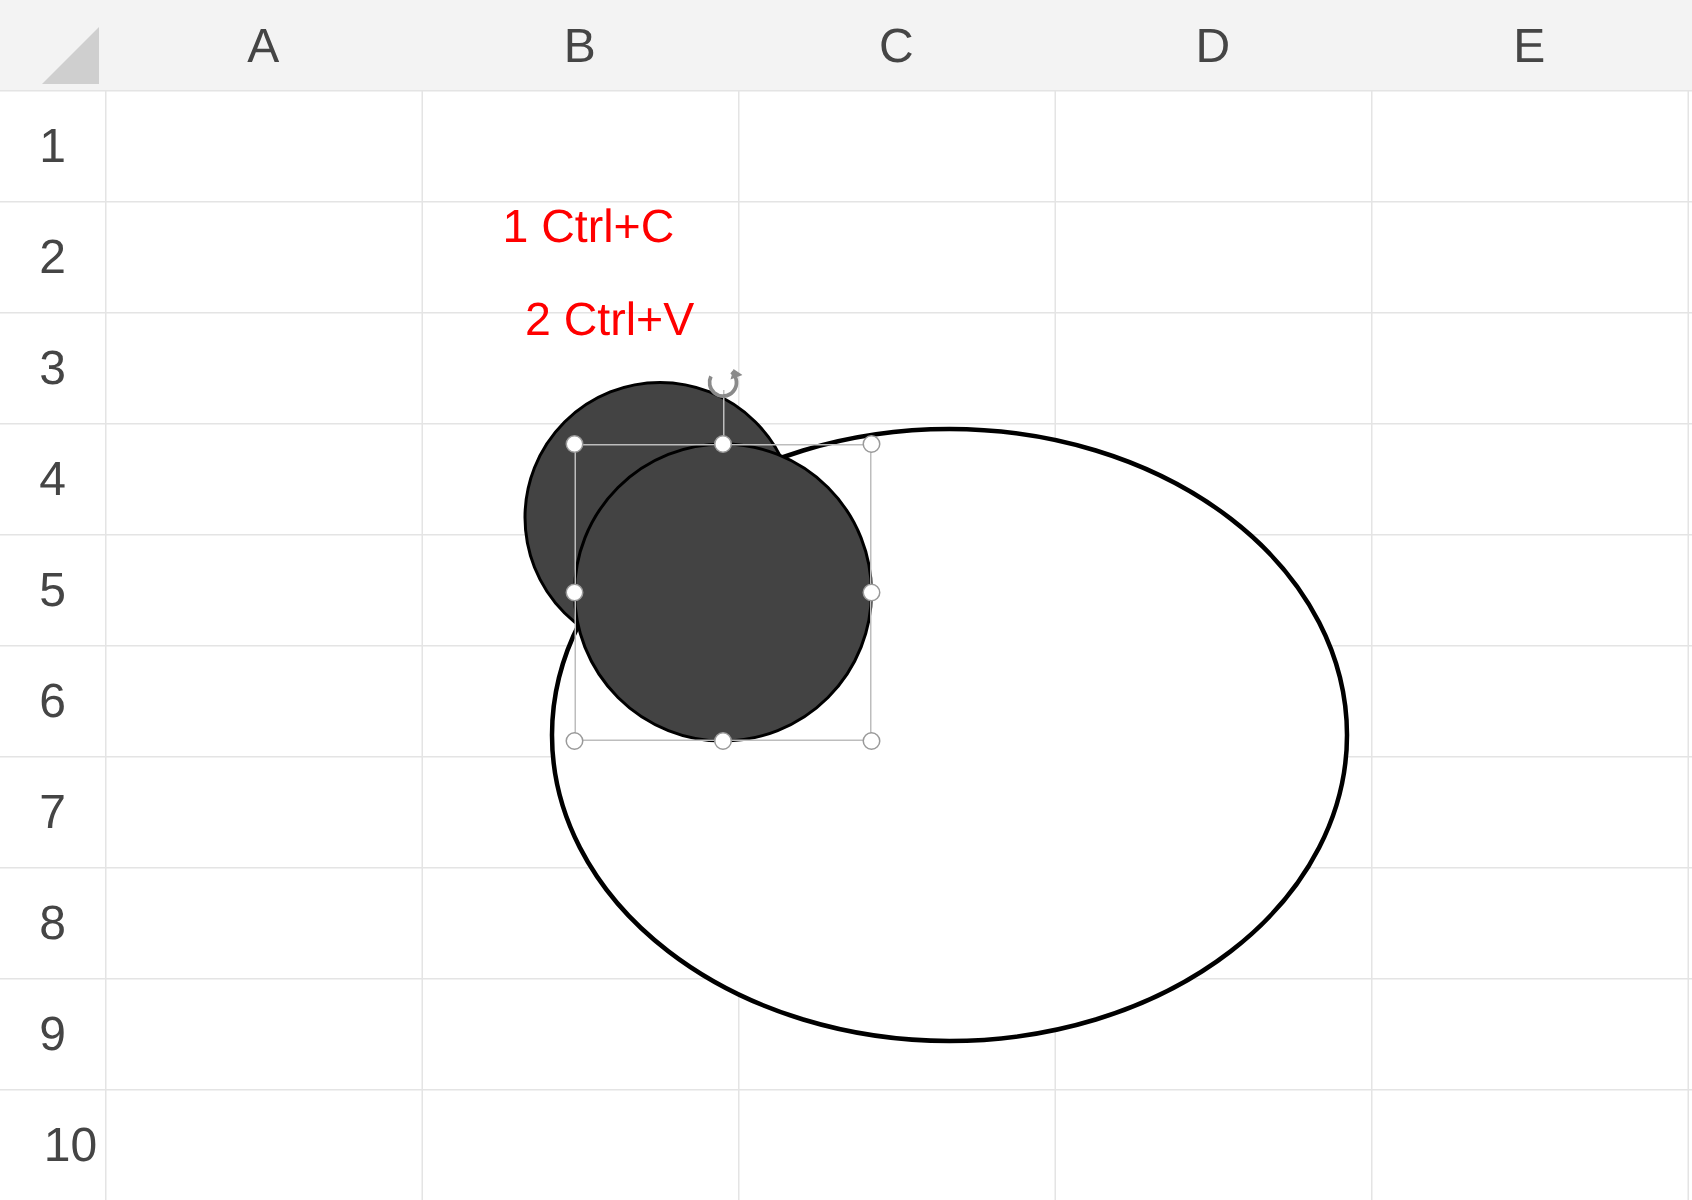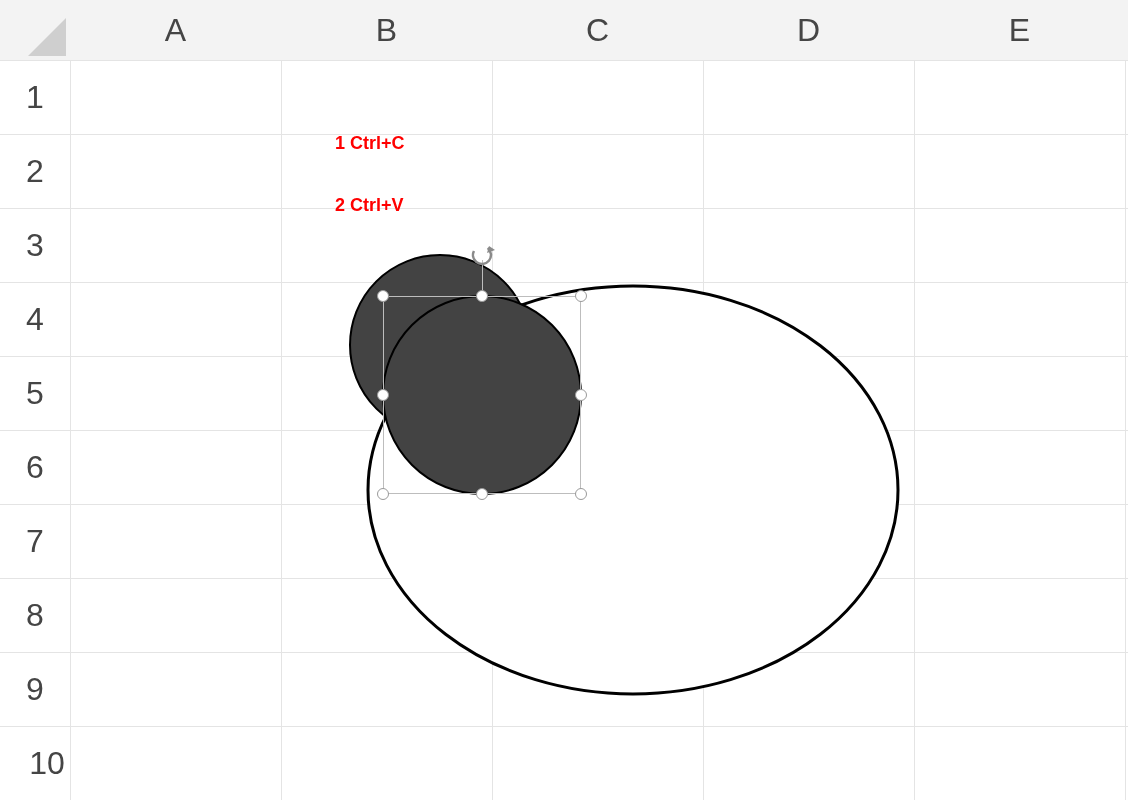--- a/index.html
+++ b/index.html
@@ -9,21 +9,21 @@
   .corner{position:absolute;left:0;top:0;width:70px;height:60px;background:#f3f3f3;}
   .corner svg{position:absolute;right:4px;bottom:4px;}
   .col-head{position:absolute;top:0;height:60px;display:flex;align-items:center;justify-content:center;font-size:32px;color:#454545;}
   
   .row-head{position:absolute;left:0;width:70px;height:74px;display:flex;align-items:center;justify-content:center;font-size:32px;color:#454545;}
   
   .vline{position:absolute;top:0;bottom:0;width:1px;background:#e4e4e4;}
   .hline{position:absolute;left:0;right:0;height:1px;background:#e4e4e4;}
   
   .shapes{position:absolute;left:0;top:0;width:1128px;height:800px;pointer-events:none;}
-  .annot{position:absolute;font-weight:700;color:#ff0000;font-size:18px;white-space:nowrap;}
+  .annot{position:absolute;font-weight:400;color:#ff0000;font-size:31px;white-space:nowrap;}
   
   .selbox{position:absolute;border:1px solid #bdbdbd;box-sizing:border-box;}
   .handle{position:absolute;width:12px;height:12px;border:1.5px solid #9a9a9a;border-radius:50%;background:#fff;box-sizing:border-box;}
   .rot-stem{position:absolute;width:1px;background:#bdbdbd;}
   .rot-icon{position:absolute;width:26px;height:26px;}
 </style>
 </head>
 <body>
 
 <div class="sheet">
@@ -75,21 +75,21 @@
       <div class="row-head" style="top: 726px; height: 74px; margin-left: 12px;">10</div>
     </div>
 
   <svg class="shapes">
     <ellipse id="bigEllipse" fill="#ffffff" stroke="#000000" cx="633" cy="490" rx="265" ry="204" stroke-width="3"></ellipse>
     <circle id="dark1" fill="#434343" stroke="#000000" cx="440" cy="345" r="90" stroke-width="2"></circle>
     <circle id="dark2" fill="#434343" stroke="#000000" cx="482" cy="395" r="99" stroke-width="2"></circle>
   </svg>
 
   <div class="annot" style="top:133px;left:335px;">1 Ctrl+C</div>
-  <div class="annot" style="top:195px;left:335px;">2 Ctrl+V</div>
+  <div class="annot" style="top:195px;left:350px;">2 Ctrl+V</div>
 
   <div id="selbox" class="selbox" style="left: 383px; top: 296px; width: 198px; height: 198px;"></div>
   <div id="rotstem" class="rot-stem" style="left: 482px; top: 260px; height: 36px;"></div>
   <div id="roticon" class="rot-icon" style="left: 469px; top: 242px;">
     <svg width="26" height="26" viewBox="0 0 26 26">
       <circle cx="13" cy="13" r="9" fill="none" stroke="#8a8a8a" stroke-width="2.5" stroke-dasharray="40 16" transform="rotate(-50 13 13)"></circle>
       <polygon points="20,4 26,8 18,11" fill="#8a8a8a"></polygon>
     </svg>
   </div>
 

